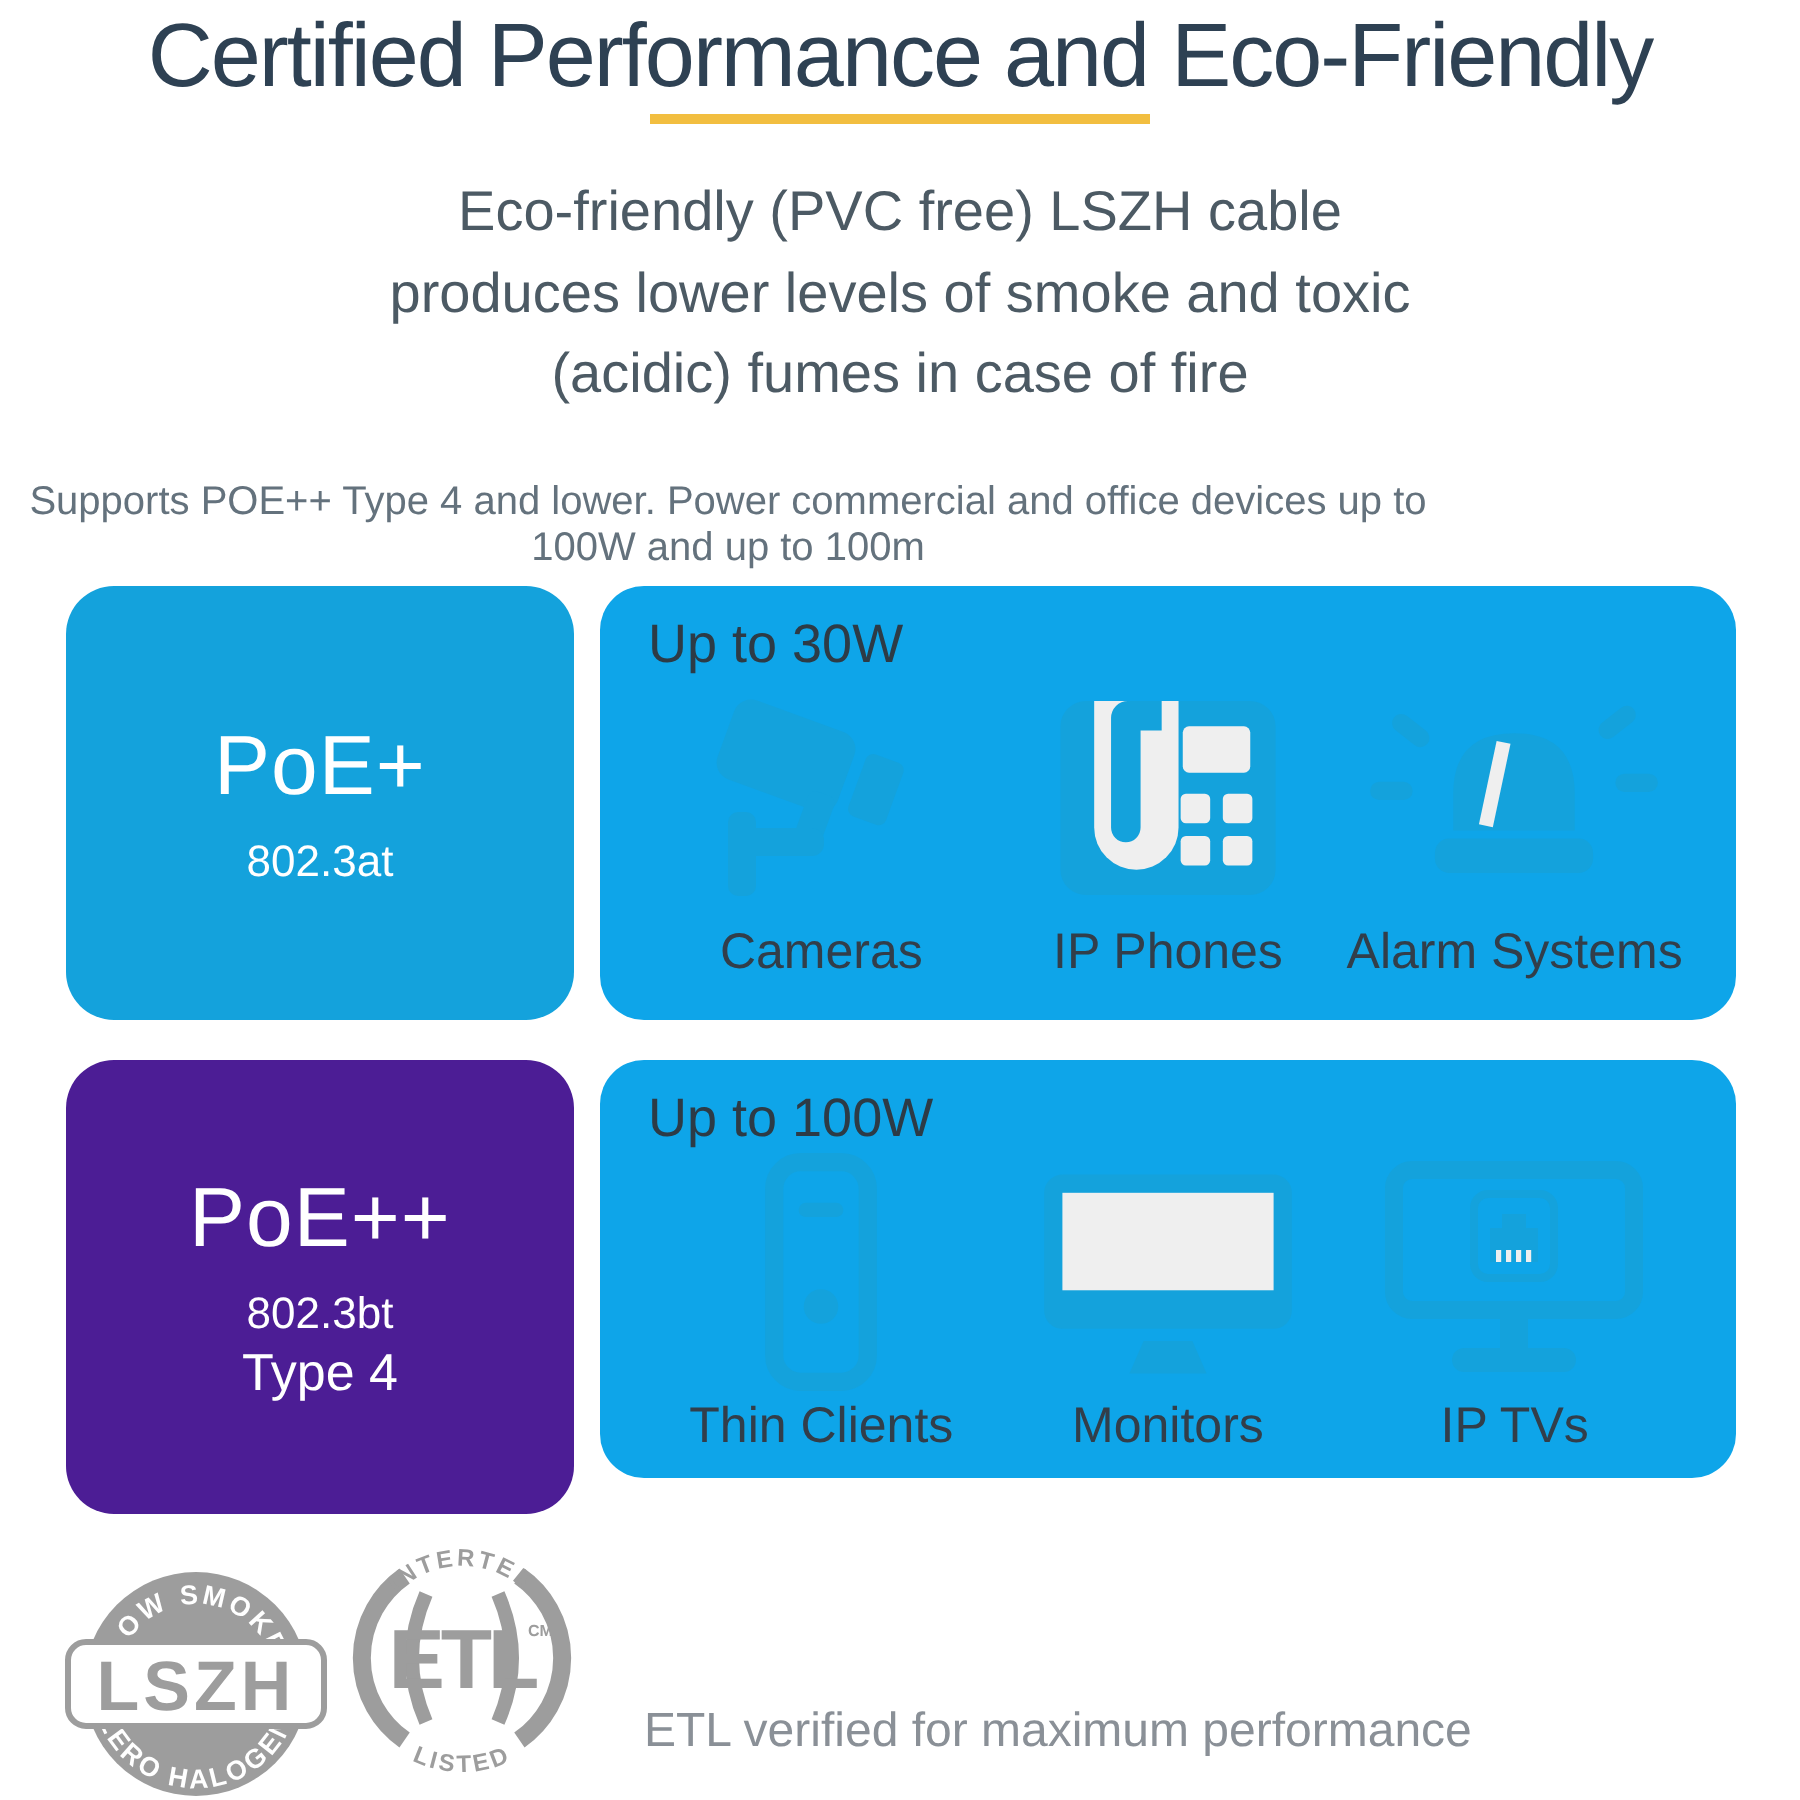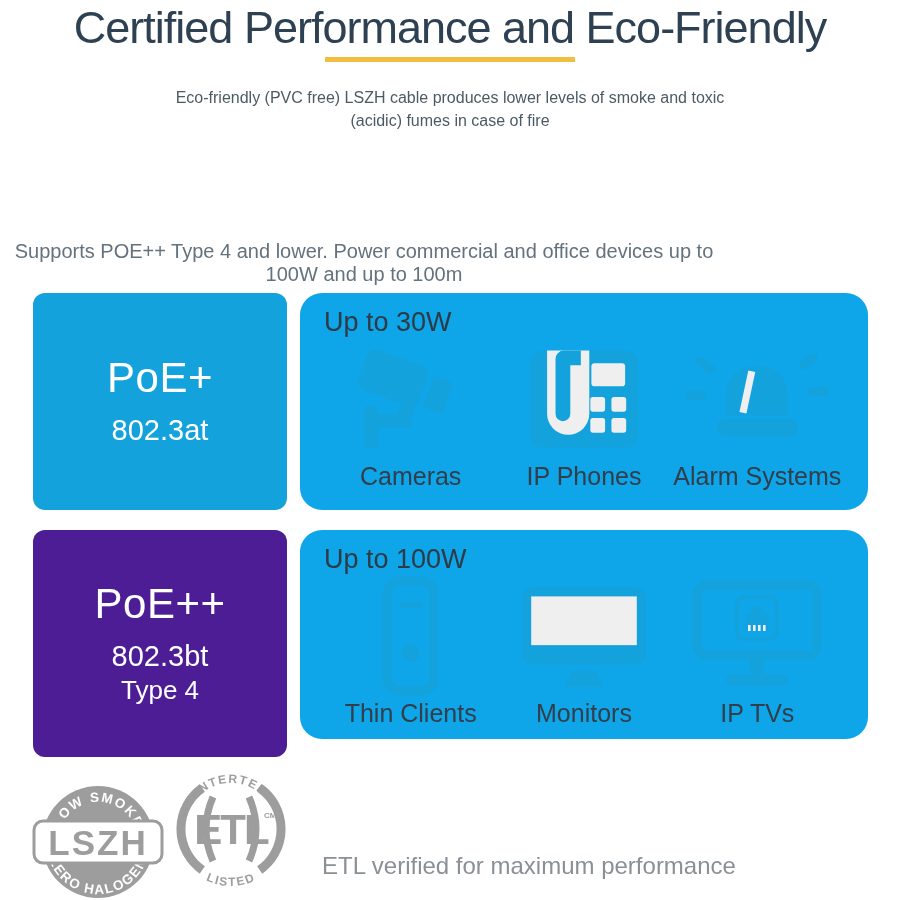--- a/index.html
+++ b/index.html
@@ -8,34 +8,34 @@
     font-family:"Liberation Sans","DejaVu Sans",sans-serif;
   }
   .page{position:absolute;inset:0;}
   .page-title{
     margin:0;position:absolute;top:2px;left:0;width:900px;text-align:center;
     font-size:45px;font-weight:300;letter-spacing:-1px;color:#2e4153;
   }
   .accent-bar{position:absolute;top:57px;left:325px;width:250px;height:5px;background:#f2be40;}
   .subtitle{
     margin:0;position:absolute;top:86px;left:170px;width:560px;text-align:center;
-    font-size:16px;line-height:1.45;color:#4c5a64;font-weight:300;
+    font-size:28px;line-height:1.45;color:#4c5a64;font-weight:300;
   }
   .intro{
     margin:0;position:absolute;top:240px;left:0;width:728px;text-align:center;
     font-size:20px;color:#64727d;font-weight:300;
   }
   .badge-box{
-    position:absolute;left:33px;width:254px;border-radius:12px;color:#ffffff;
+    position:absolute;left:33px;width:254px;border-radius:24px;color:#ffffff;
     display:flex;flex-direction:column;align-items:center;justify-content:center;
   }
   .badge-box.poe-plus{top:293px;height:217px;background:#14a2dc;}
   .badge-box.poe-pp{top:530px;height:227px;background:#4c1d95;}
   .badge-title{font-size:42px;font-weight:400;letter-spacing:0.5px;}
-  .badge-sub{font-size:29px;font-weight:300;margin-top:10px;line-height:1.25;text-align:center;}
+  .badge-sub{font-size:22px;font-weight:300;margin-top:10px;line-height:1.25;text-align:center;}
   .badge-sub2{font-size:26px;font-weight:300;line-height:1.25;text-align:center;}
   .panel{
     position:absolute;left:300px;width:568px;background:#0ea5e9;border-radius:22px;
     box-sizing:border-box;padding:14px 24px 12px 24px;
   }
   .panel.p1{top:293px;height:217px;}
   .panel.p2{top:530px;height:209px;}
   .panel-heading{font-size:27px;color:#2d3b46;font-weight:400;}
   .panel-items{display:flex;justify-content:space-between;margin-top:2px;}
   .panel-item{flex:1;display:flex;flex-direction:column;align-items:center;justify-content:flex-end;}

